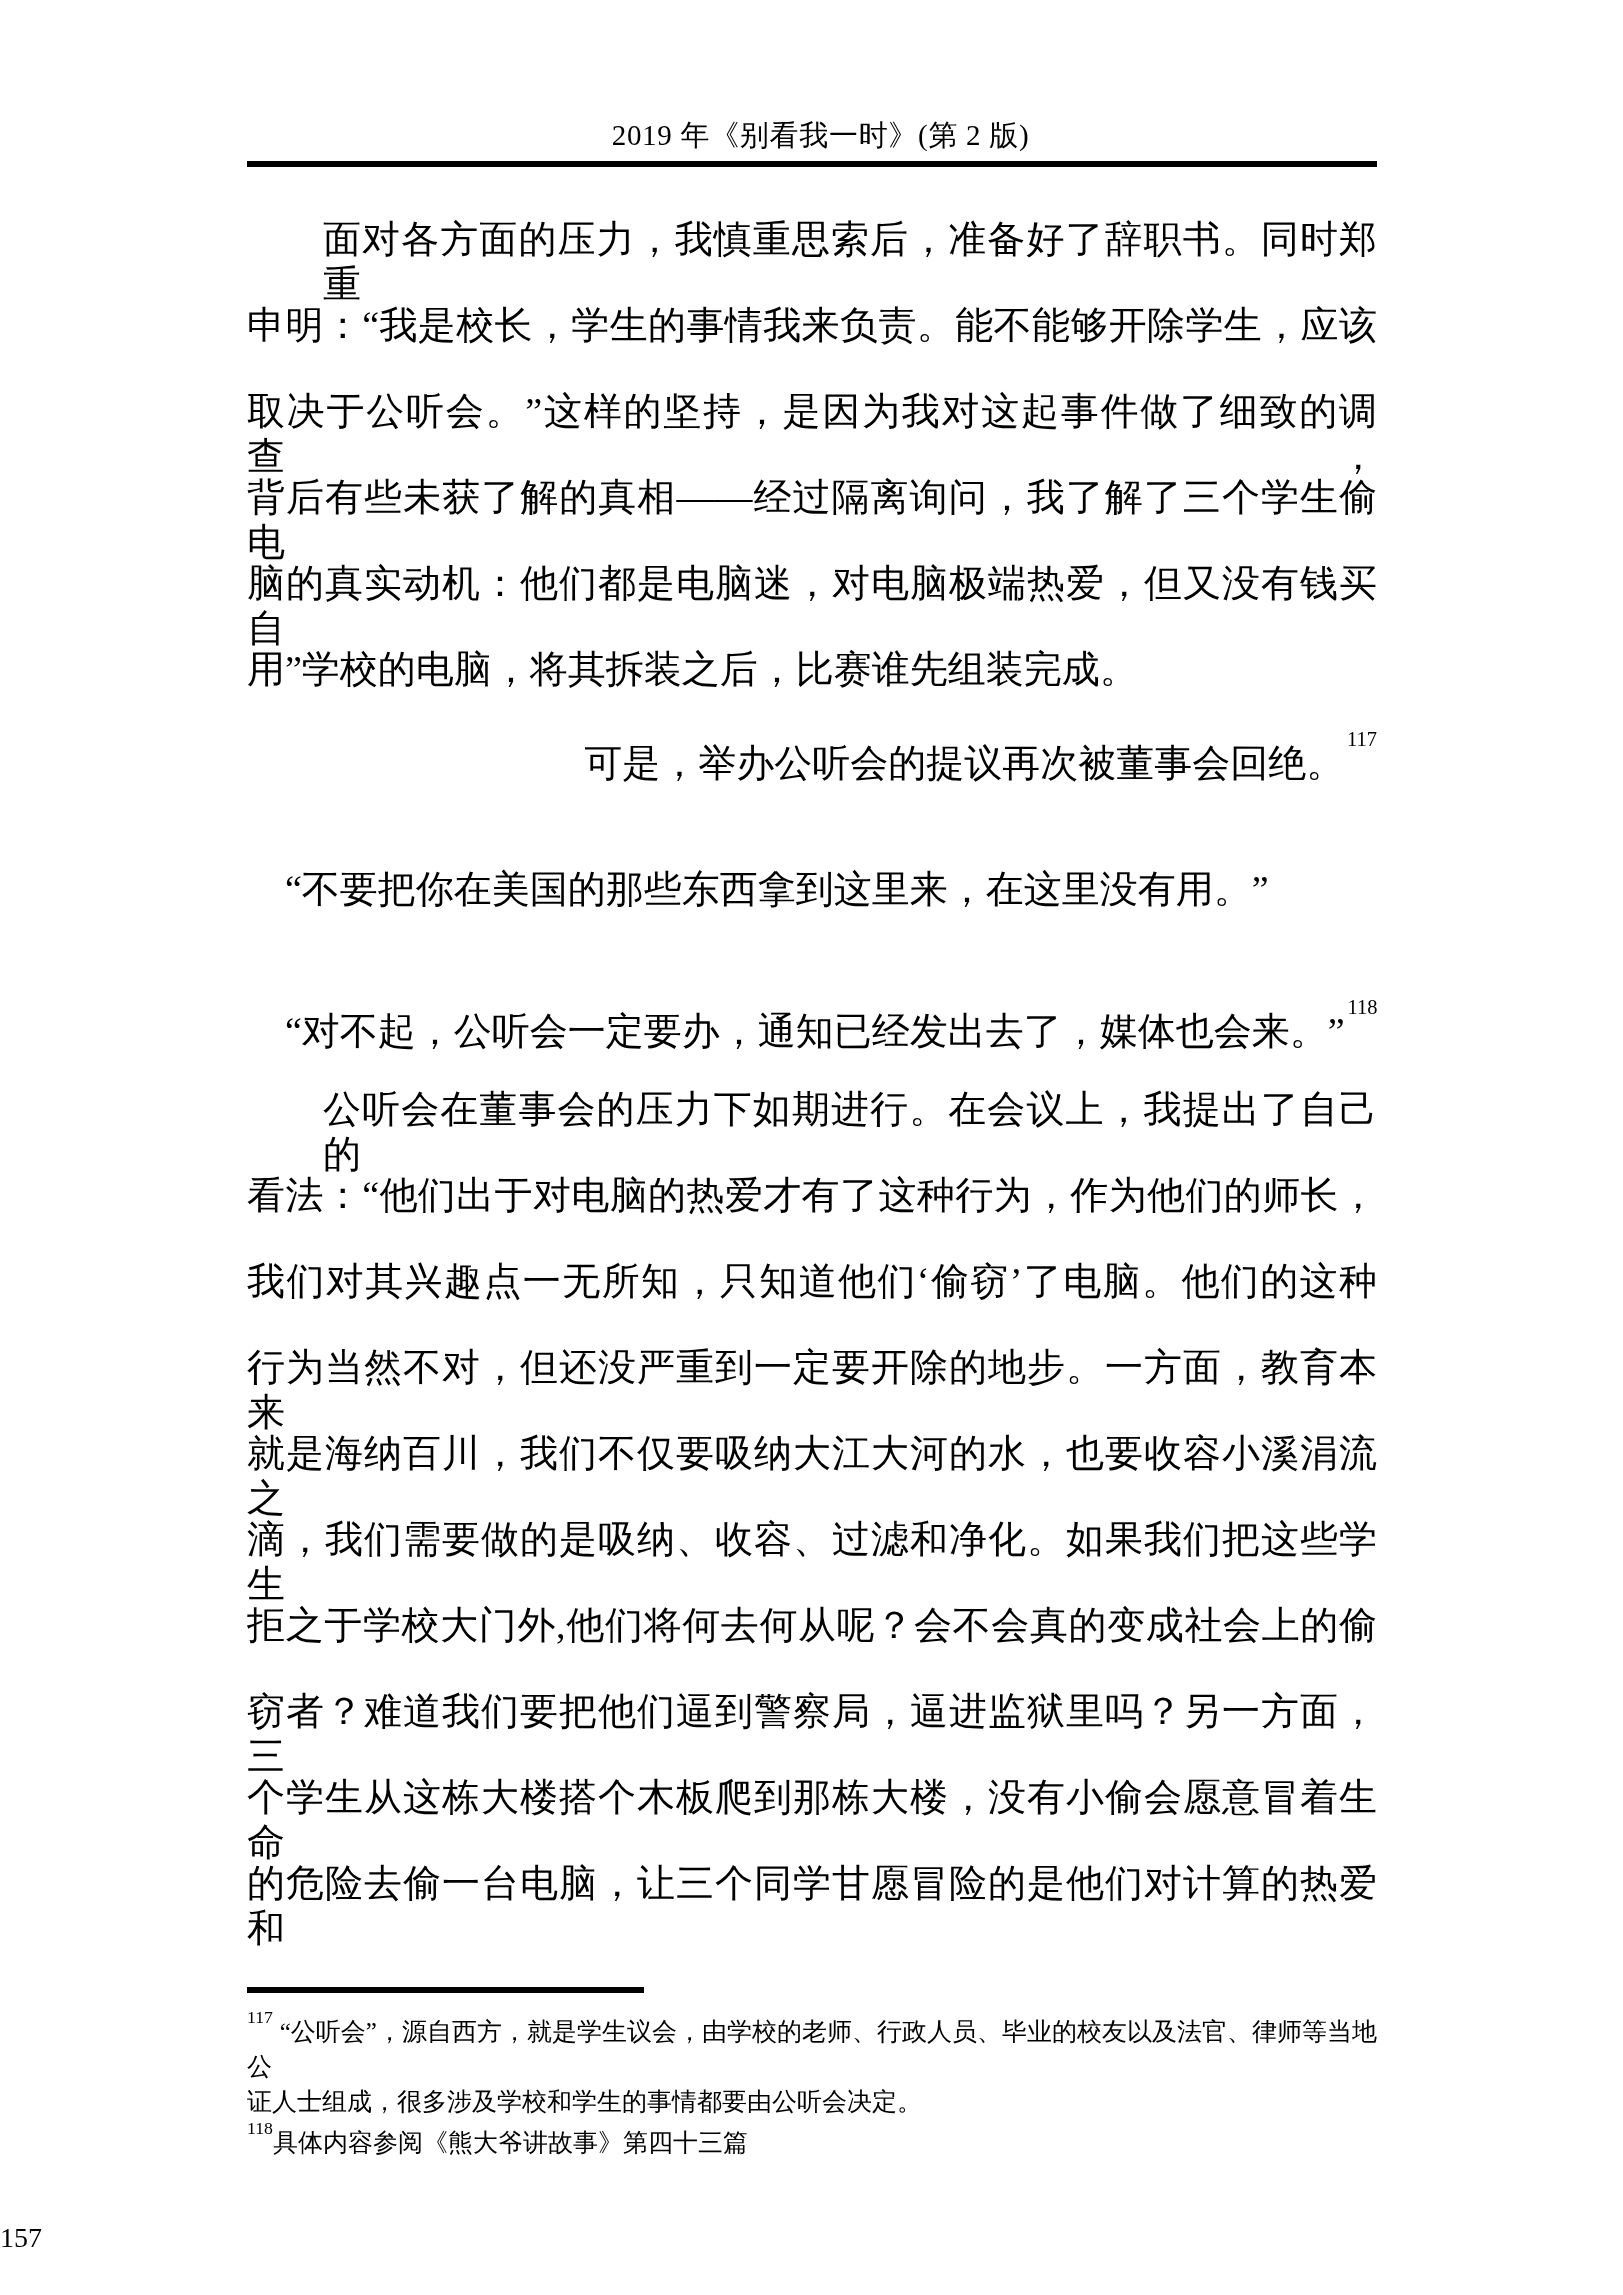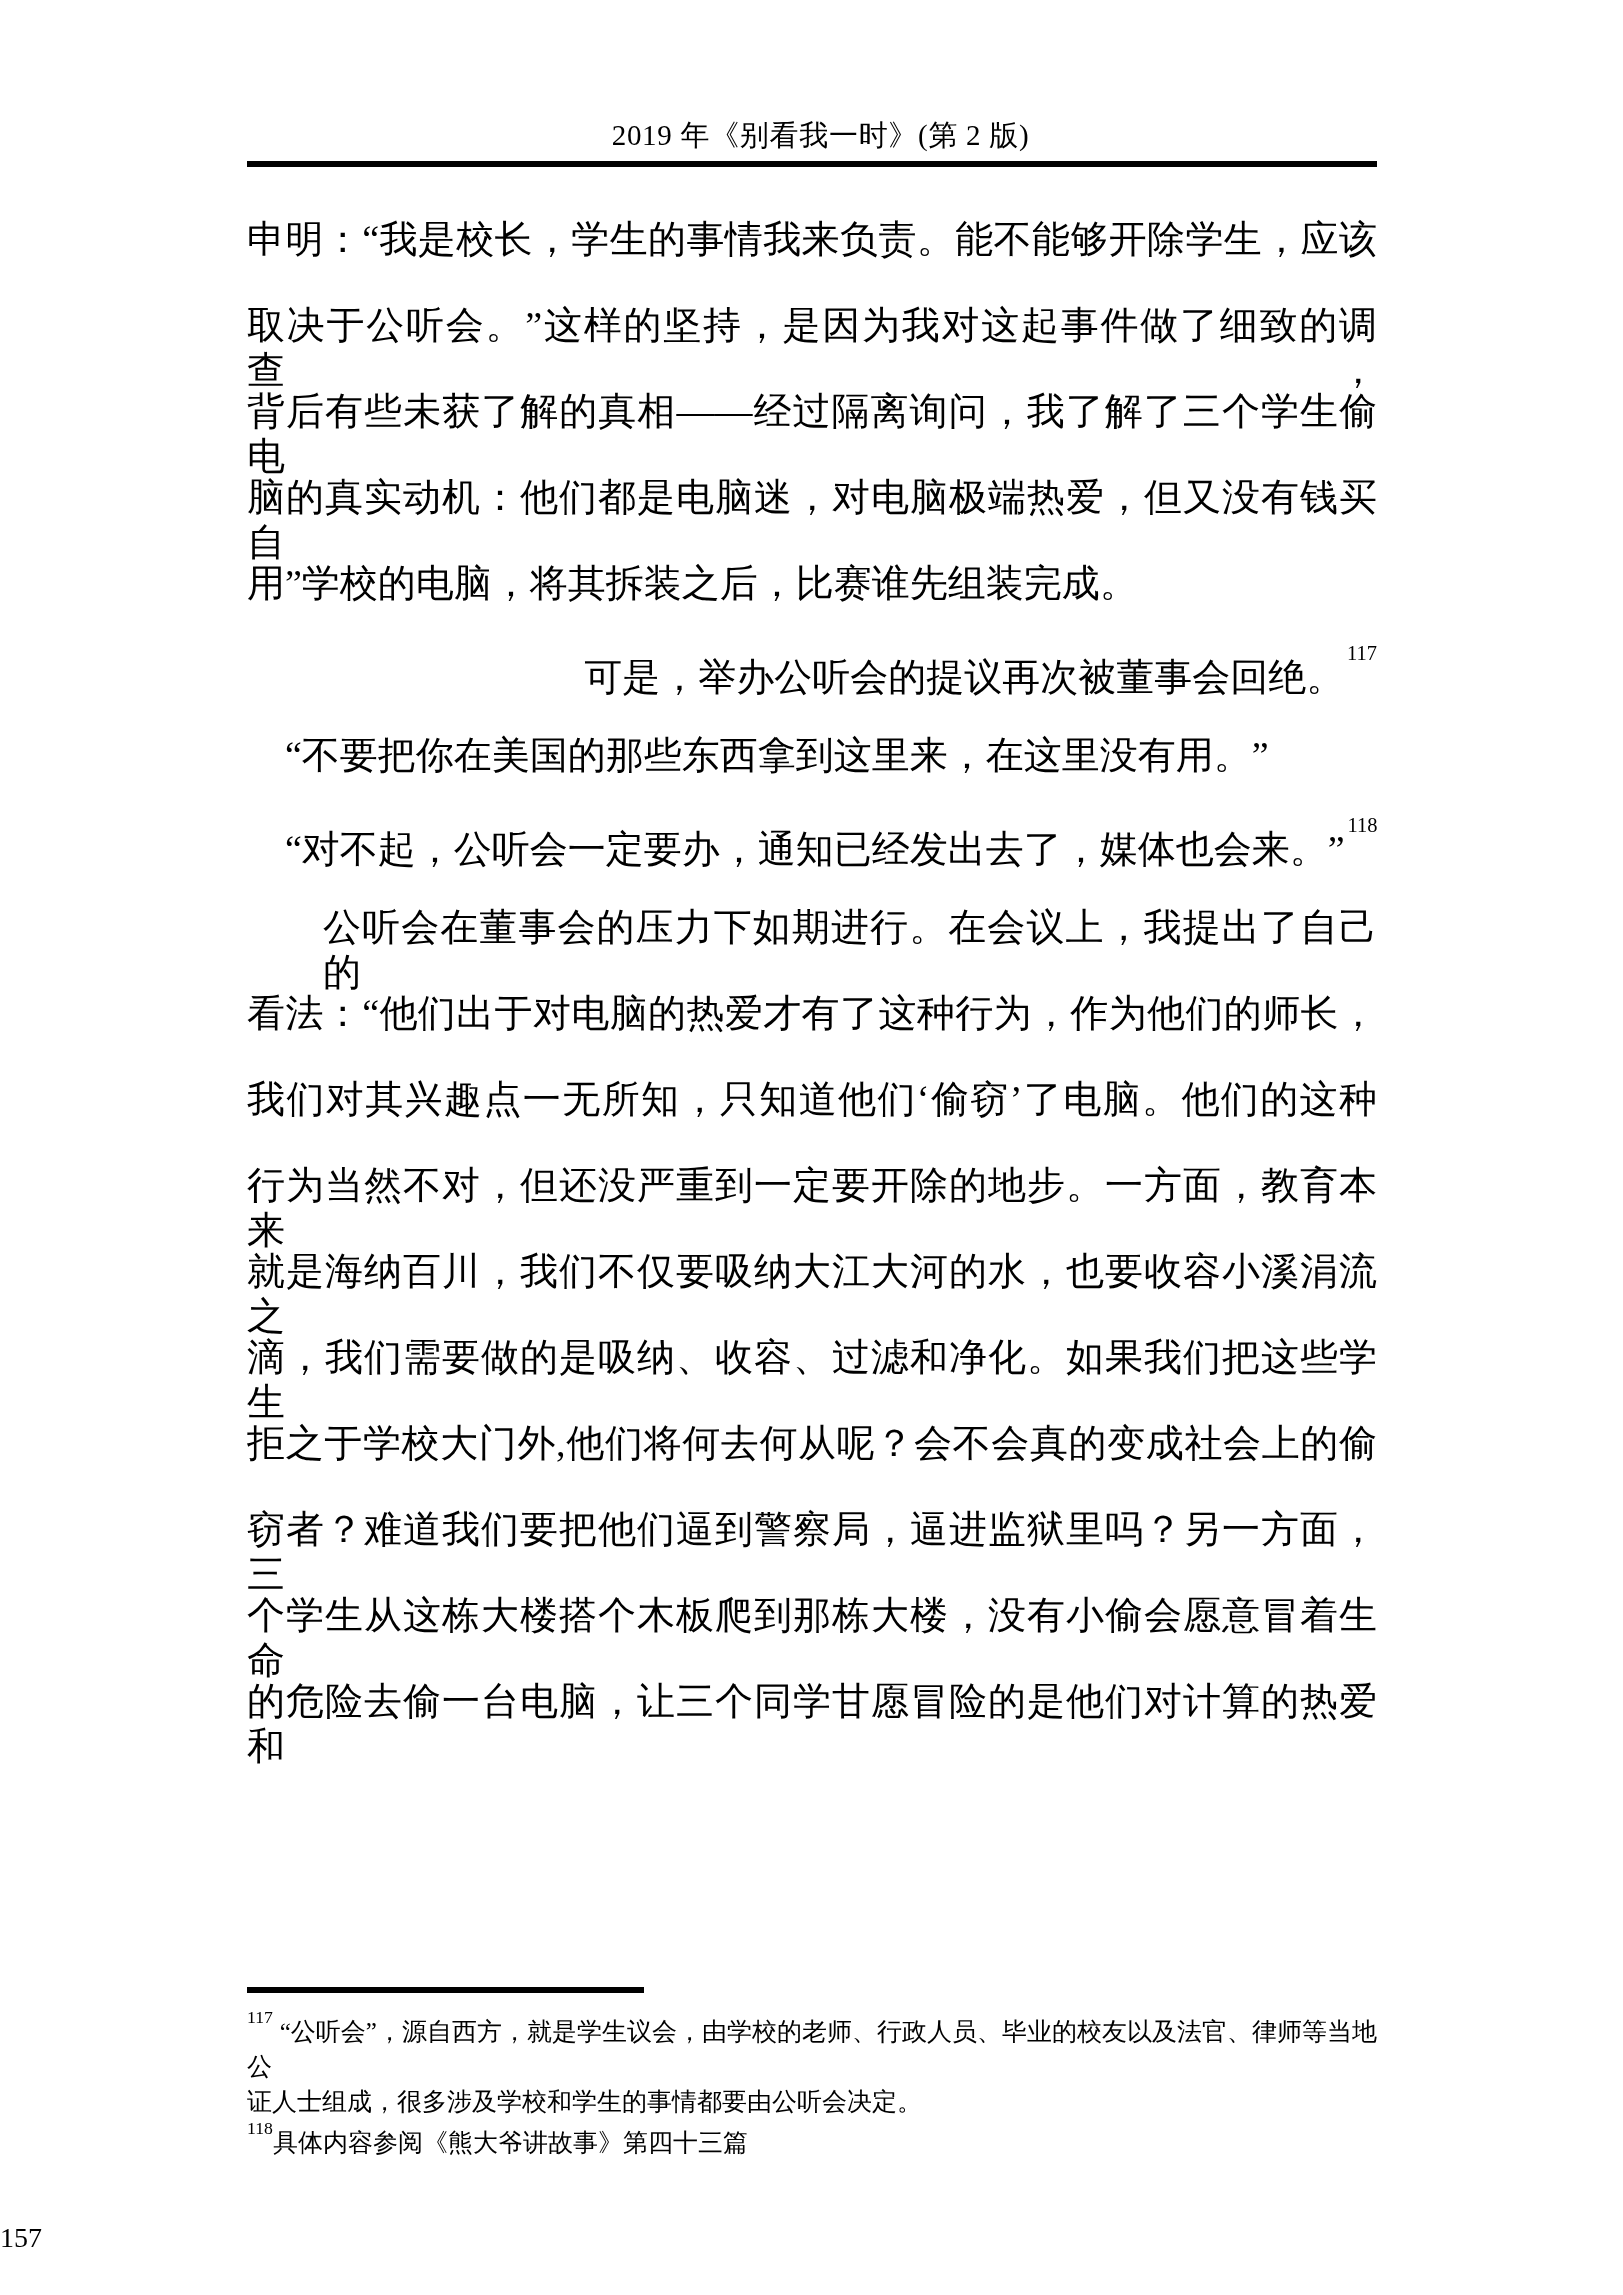--- a/index.html
+++ b/index.html
@@ -43,21 +43,21 @@
     line-height:45px;
     white-space:nowrap;
   }
   .line.j{
     white-space:normal;
     text-align:justify;
     text-align-last:justify;
     text-justify:inter-character;
   }
   .ind2{padding-left:76px;text-align:right;}
-  .ind1{padding-left:38px;}
+  .ind1{padding-left:38px;margin-top:48px;}
   .bsup{
     font-size:20.5px;
     position:relative;
     top:-16.4px;
     margin-left:2.7px;
     letter-spacing:0;
   }
   .footnote-rule{
     position:absolute;
     left:247px;
@@ -100,20 +100,21 @@
 </style>
 </head>
 <body>
 
 <div class="page">
 
   <div class="header-title">2019 年《别看我一时》(第 2 版)</div>
   <div class="header-rule"></div>
 
   <div class="bodytext">
+    <div class="line ind2 j"><span>面对各方面的压力，我慎重思索后，准备好了辞职书。同时郑重</span></div>
     <div class="line j"><span>申明：“我是校长，学生的事情我来负责。能不能够开除学生，应该</span></div>
     <div class="line j"><span>取决于公听会。”这样的坚持，是因为我对这起事件做了细致的调查，</span></div>
     <div class="line j"><span>背后有些未获了解的真相——经过隔离询问，我了解了三个学生偷电</span></div>
     <div class="line j"><span>脑的真实动机：他们都是电脑迷，对电脑极端热爱，但又没有钱买自</span></div>
     <div class="line"><span>用”学校的电脑，将其拆装之后，比赛谁先组装完成。</span></div>
     <div class="line ind2"><span>可是，举办公听会的提议再次被董事会回绝。</span><sup class="bsup">117</sup></div>
     <div class="line ind1"><span>“不要把你在美国的那些东西拿到这里来，在这里没有用。”</span></div>
     <div class="line ind1"><span>“对不起，公听会一定要办，通知已经发出去了，媒体也会来。”</span><sup class="bsup">118</sup></div>
     <div class="line ind2 j"><span>公听会在董事会的压力下如期进行。在会议上，我提出了自己的</span></div>
     <div class="line j"><span>看法：“他们出于对电脑的热爱才有了这种行为，作为他们的师长，</span></div>

